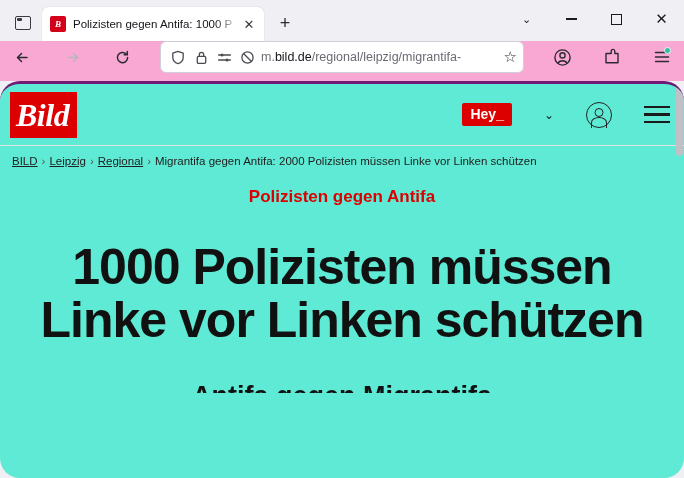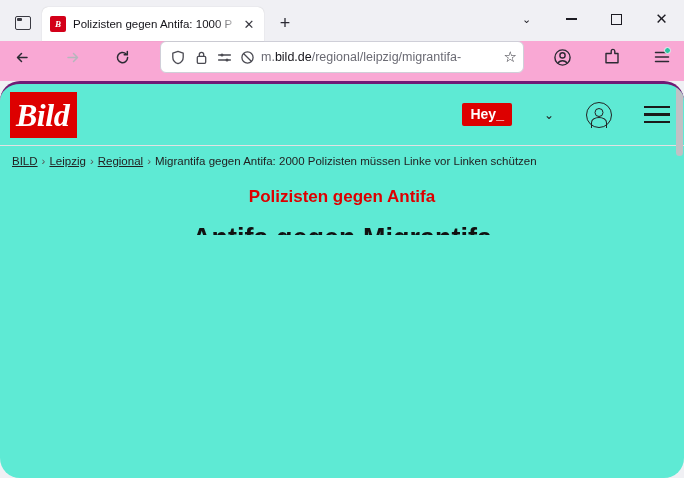--- a/index.html
+++ b/index.html
@@ -423,19 +423,20 @@
             <i></i>
           </div>
       </div>
     </div>
 
     <div class="breadcrumb">
       <a href="#">BILD</a><span class="sep">›</span><a href="#">Leipzig</a><span class="sep">›</span><a href="#">Regional</a><span class="sep">›</span><span class="cur">Migrantifa gegen Antifa: 2000 Polizisten müssen Linke vor Linken schützen</span>
     </div>
 
     <div class="kicker">Polizisten gegen Antifa</div>
+    <h1 class="headline">1000 Polizisten müssen Linke vor Linken schützen</h1>
     <div class="sub-peek">Antifa gegen Migrantifa</div>
 
     <div class="scrollbar">
       <div class="thumb"></div>
     </div>
   </div>
 </div>
 
 </body></html>

